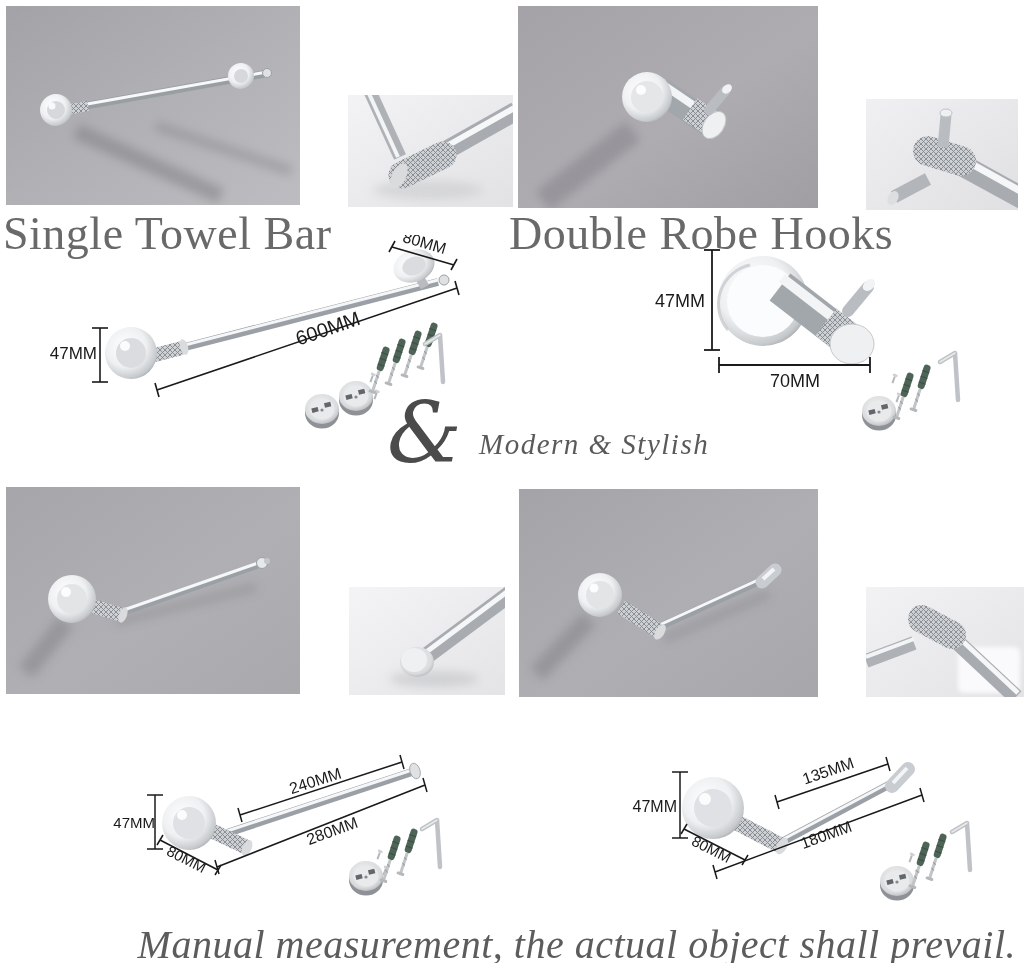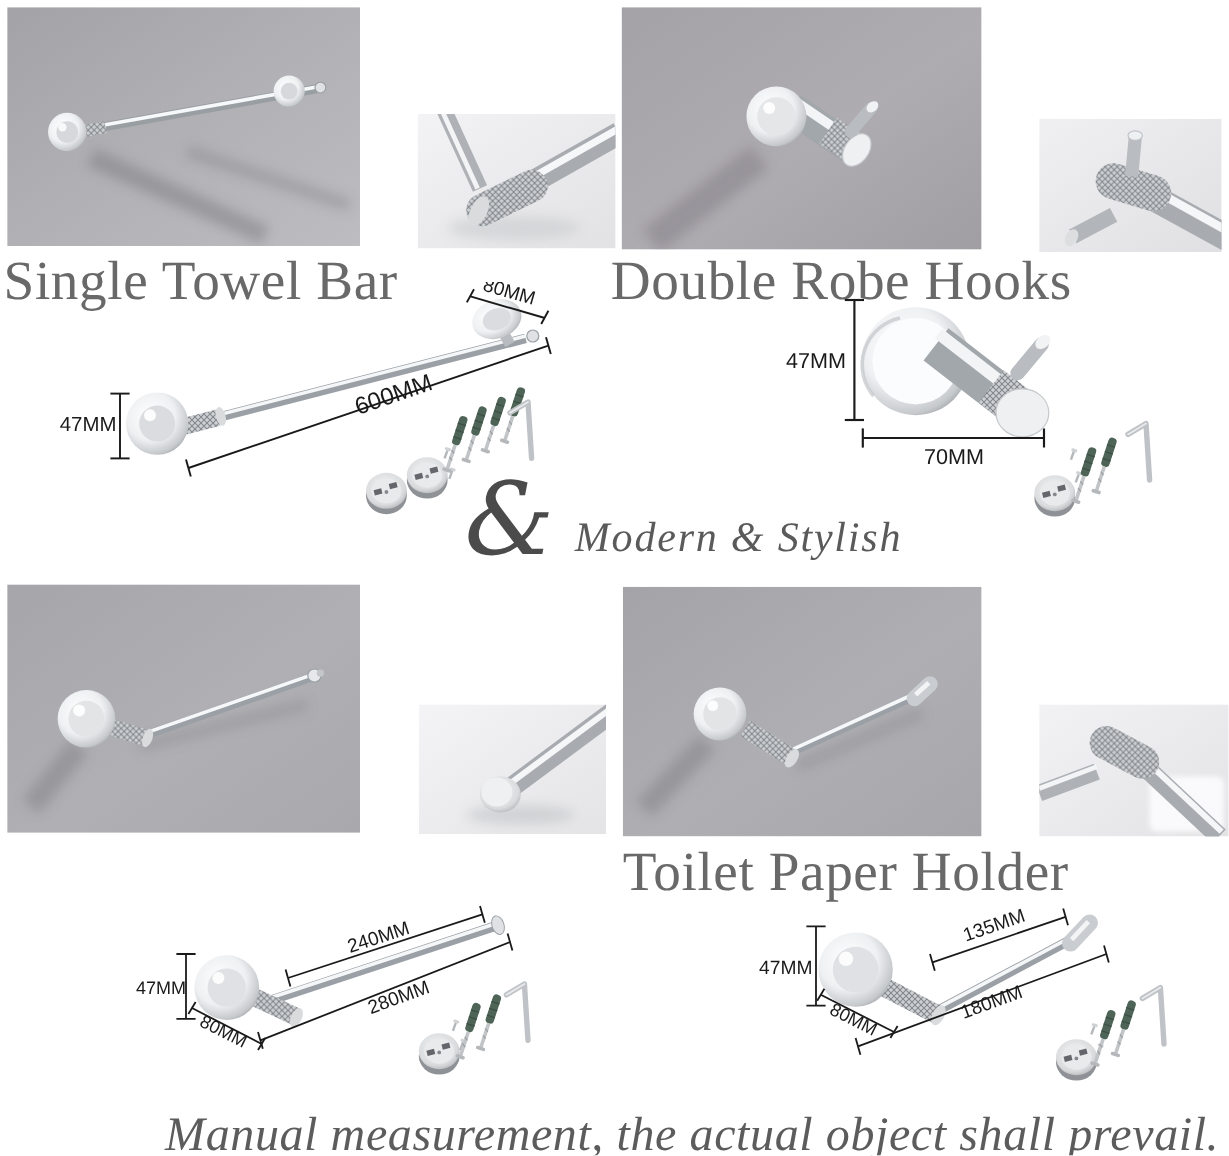--- a/index.html
+++ b/index.html
@@ -16,21 +16,21 @@
     white-space:nowrap; line-height:1;
   }
   .tagline-amp {
     position:absolute; left:387px; top:396px;
     font-family:"DejaVu Serif",serif; font-style:italic;
     font-size:84px; line-height:0.9; color:#4b4b4b;
   }
   .tagline-text {
     position:absolute; left:479px; top:428px;
     font-family:"Liberation Serif","DejaVu Serif",serif; font-style:italic;
-    font-size:35px; color:#5a5a5a; letter-spacing:1.5px; white-space:nowrap;
+    font-size:29px; color:#5a5a5a; letter-spacing:1.5px; white-space:nowrap;
   }
   .footer-note {
     position:absolute; right:8px; top:921px;
     font-family:"Liberation Serif","DejaVu Serif",serif; font-style:italic;
     font-size:40px; color:#5c5c5c; letter-spacing:0.5px; white-space:nowrap;margin-left:48px;
   }
   svg { display:block; }
   text.dim { font-family:"Liberation Sans",sans-serif; fill:#1a1a1a; }
 </style>
 </head>
@@ -382,21 +382,20 @@
     <g>
       <rect x="92" y="60" width="62" height="46" rx="6" fill="#fafafc" filter="url(#soft2)"></rect>
       <line x1="0" y1="74" x2="48" y2="56" stroke="#aeb2b6" stroke-width="14"></line>
       <line x1="0" y1="70" x2="48" y2="52" stroke="#f2f4f6" stroke-width="4"></line>
       <line x1="88" y1="52" x2="150" y2="110" stroke="#a8acb1" stroke-width="16"></line>
       <line x1="90" y1="48" x2="152" y2="106" stroke="#f4f6f8" stroke-width="5"></line>
       <line x1="86" y1="48" x2="56" y2="32" stroke="url(#knurl)" stroke-width="28" stroke-linecap="round"></line>
     </g>
   </svg>
 
-  <div class="caption" style="left:519px;top:704px">Toilet Paper Holder</div>
 
   <svg class="abs" style="left:630px;top:750px" width="360" height="158" viewBox="0 0 360 158">
     <g>
       <line x1="148" y1="94" x2="268" y2="30" stroke="#9aa0a5" stroke-width="8"></line>
       <line x1="148" y1="92" x2="268" y2="28" stroke="#f4f6f8" stroke-width="3"></line>
       <line x1="262" y1="36" x2="278" y2="19" stroke="#c9ccd0" stroke-width="14" stroke-linecap="round"></line>
       <line x1="263" y1="33" x2="277" y2="18" stroke="#f2f4f6" stroke-width="4"></line>
       <line x1="102" y1="70" x2="150" y2="95" stroke="url(#knurl)" stroke-width="16"></line>
       <ellipse cx="152" cy="96" rx="5" ry="9" fill="#d9dbdd" transform="rotate(28 152 96)"></ellipse>
       <circle cx="83" cy="58" r="31" fill="url(#flangeG)"></circle>

